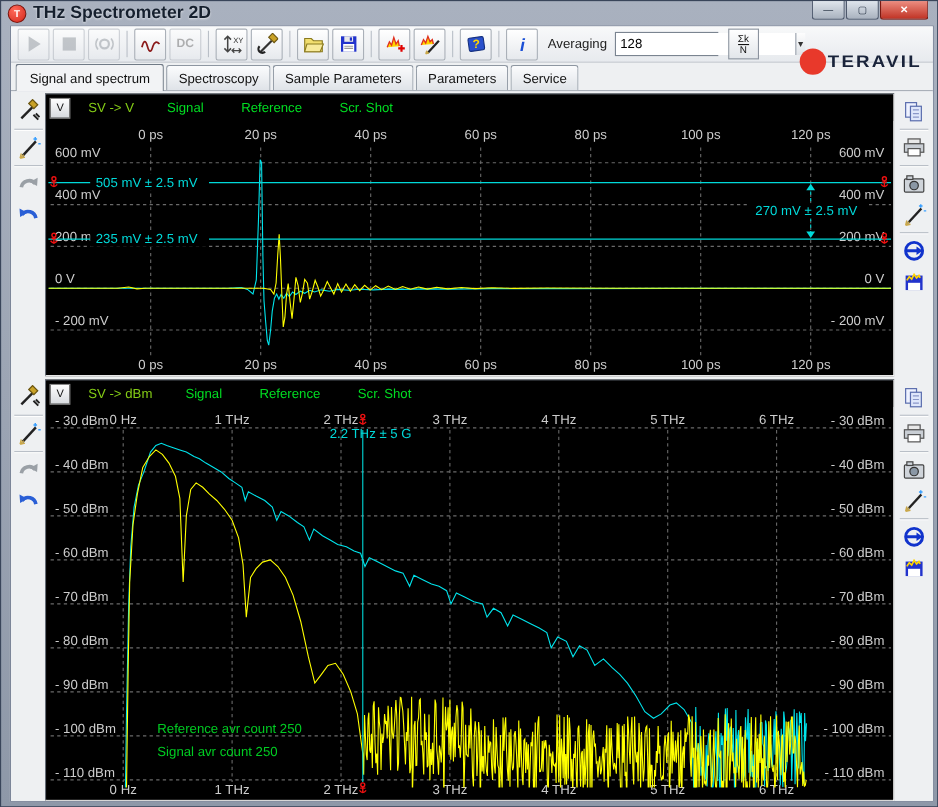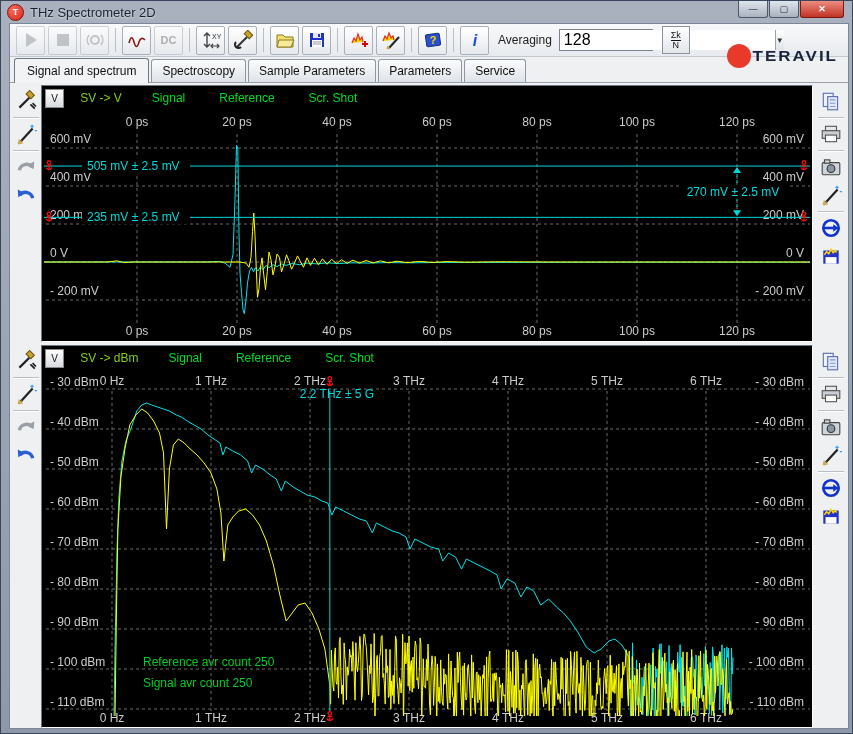--- a/index.html
+++ b/index.html
@@ -2,39 +2,39 @@
 <html><head>
 <meta charset="utf-8">
 <style>
   html,body{margin:0;padding:0;background:#6b7689;font-family:"Liberation Sans",sans-serif;}
   .window{position:relative;width:853px;height:734px;background:linear-gradient(180deg,#a9b1bf,#8e98a8);
     border:1px solid #39455a;box-sizing:border-box;overflow:hidden;}
   
   .titlebar{height:22px;display:flex;align-items:center;padding-left:6px;position:relative;}
   .app-icon{width:15px;height:15px;border-radius:50%;background:radial-gradient(circle at 35% 30%,#ff6a5a,#d3281c);
     border:1px solid #7d150d;color:#fff;font-size:9px;font-weight:bold;display:flex;align-items:center;justify-content:center;}
-  .title-text{margin-left:6px;font-size:13px;color:#16202e;text-shadow:0 1px 2px rgba(255,255,255,.65);}
+  .title-text{margin-left:6px;font-size:16px;color:#16202e;text-shadow:0 1px 2px rgba(255,255,255,.65);font-weight:bold;}
   .win-controls{position:absolute;right:8px;top:0;display:flex;}
   .win-btn{height:16px;border:1px solid #4d586c;border-top:none;display:flex;align-items:center;justify-content:center;
     font-size:9px;color:#243041;background:linear-gradient(#dfe5ec,#a9b2bf);border-radius:0 0 3px 3px;margin-left:1px;width:28px;cursor:default;}
   .win-btn.close{width:42px;background:linear-gradient(#ec8d80,#c03325);color:#fff;border-color:#7c180f;font-weight:bold;}
   
   .client{position:absolute;left:8px;right:3px;top:22px;bottom:4px;background:#eef0f2;
     border:1px solid #7c8699;box-sizing:border-box;display:flex;flex-direction:column;}
   
   .toolbar{height:36px;display:flex;align-items:center;gap:3px;padding:0 6px;background:linear-gradient(#f8f9fa,#e7eaee);
     border-bottom:1px solid #c3c8cf;position:relative;}
   .tbtn{width:27px;height:27px;border:1px solid #aab0b8;border-radius:2px;background:linear-gradient(#ffffff,#e6e9ed);
     display:flex;align-items:center;justify-content:center;}
   .tbtn.disabled{opacity:.55;}
   .tbtn svg{width:20px;height:20px;}
   .tsep{width:1px;height:24px;background:#b9bfc7;margin:0 3px;}
   .avg-label{font-size:12px;color:#222;margin:0 4px 0 6px;}
   .combo{display:flex;border:1px solid #7a8490;background:#fff;height:20px;width:92px;}
-  .combo input{border:none;outline:none;flex:1;font-size:16px;padding:0 4px;font-family:"Liberation Sans",sans-serif;}
+  .combo input{border:none;outline:none;flex:1;font-size:12px;padding:0 4px;font-family:"Liberation Sans",sans-serif;}
   .combo .drop{width:17px;background:linear-gradient(#fdfdfd,#dfe3e8);border-left:1px solid #9aa2ad;
     display:flex;align-items:center;justify-content:center;font-size:8px;color:#333;}
   .sum-btn{margin-left:6px;width:26px;height:26px;border:1px solid #8b939e;background:linear-gradient(#fff,#e2e6ea);
     display:flex;align-items:center;justify-content:center;}
   .frac{display:flex;flex-direction:column;line-height:1;font-size:9px;color:#111;align-items:center;}
   .frac .bot{border-top:1px solid #111;padding:0 2px;}
   .brand{position:absolute;right:10px;top:20px;display:flex;align-items:center;}
   .brand-dot{width:24px;height:24px;border-radius:50%;background:#e8392b;}
   .brand-name{font-size:17px;font-weight:bold;letter-spacing:2px;color:#19233a;margin-left:2px;transform:scaleY(.9);}
   

